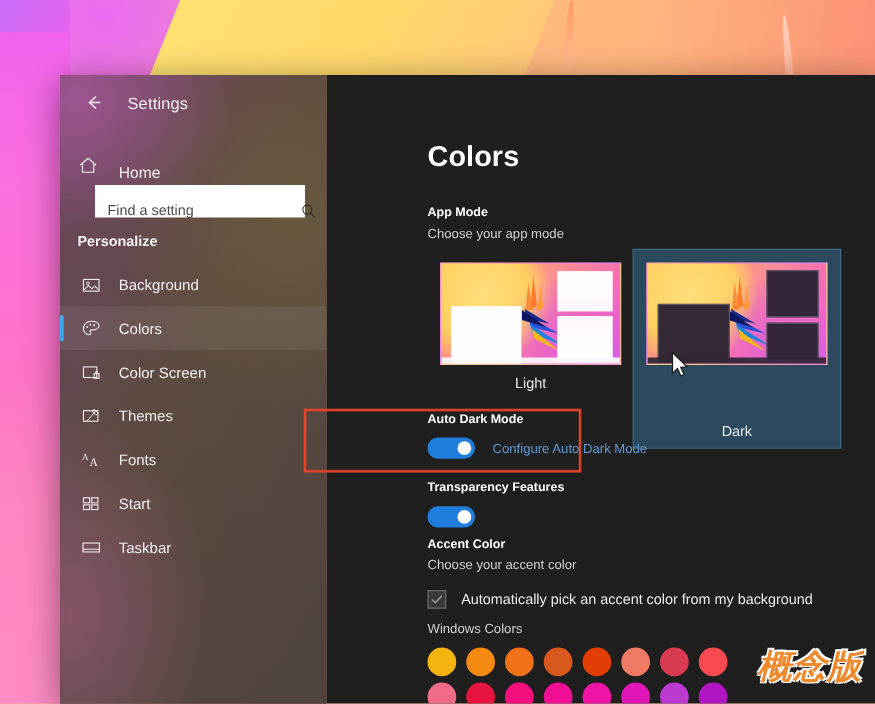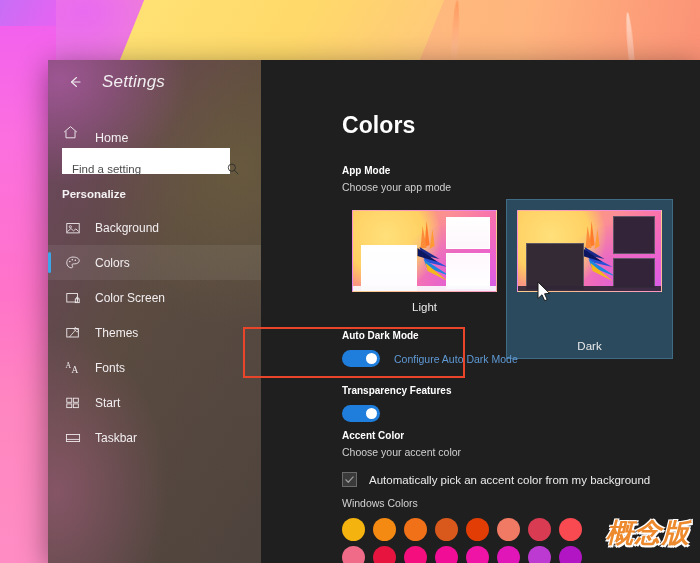--- a/index.html
+++ b/index.html
@@ -83,34 +83,34 @@
   .titlebar {
     position: absolute; left: 0; top: 0; width: 213px; height: 44px;
     display: flex; align-items: center; gap: 14px; padding-left: 14px;
   }
   .back-btn {
     width: 26px; height: 26px;
     display: flex; align-items: center; justify-content: center;
     color: #f0ecee;
   }
   .title-text {
-    font-size: 17px; color: #f2eff1; letter-spacing: 0.2px; font-style: italic;
+    font-size: 13px; color: #f2eff1; letter-spacing: 0.2px;
   }
 
   
   .home-row {
     position: absolute; left: 14px; top: 60px;
     display: flex; align-items: center; gap: 16px;
     height: 24px;
   }
   .home-row .lbl { font-size: 12.5px; color: #f3f0f2; margin-top: 12px; }
 
   
   .search {
-    position: absolute; left: 14px; top: 88px;
+    position: absolute; left: 28px; top: 88px;
     width: 168px; height: 26px;
     background: #ffffff;
     display: flex; align-items: center;
     padding: 16px 7px 0 10px;
   }
   .search input {
     flex: 1; border: none; outline: none; background: transparent;
     font-family: "Liberation Sans", sans-serif;
     font-size: 11.5px; color: #2a2a2a;
   }

